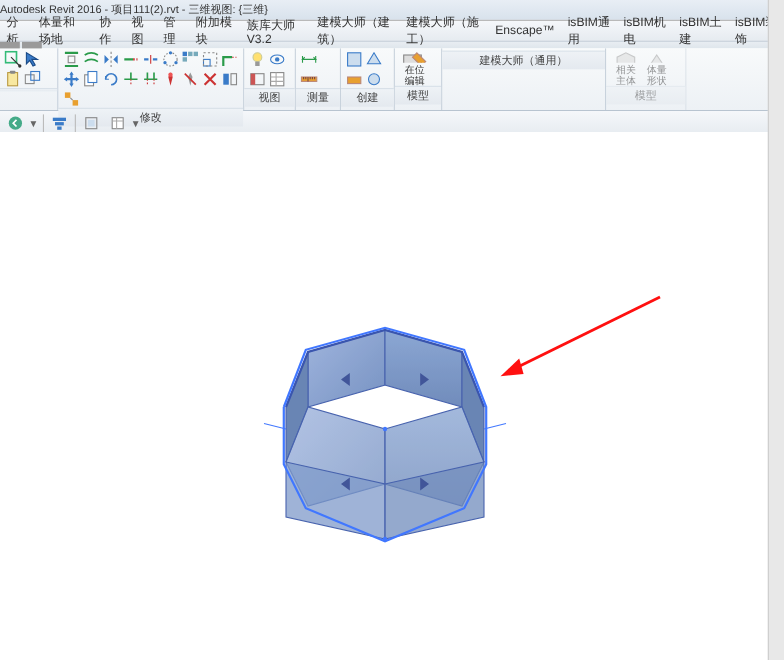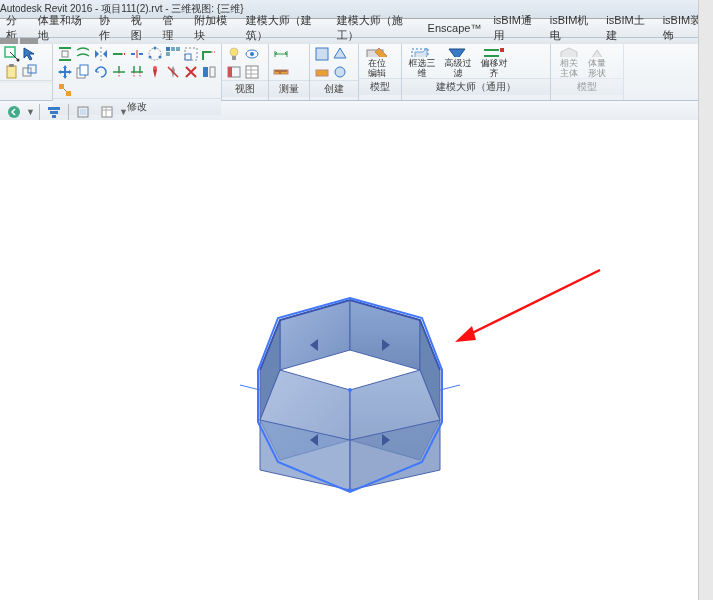--- a/index.html
+++ b/index.html
@@ -30,20 +30,21 @@
   <span>Autodesk Revit 2016 -     项目111(2).rvt - 三维视图: {三维}</span>
 </div>
 
 <div class="menubar">
   <span>分析</span>
   <span>体量和场地</span>
   <span>协作</span>
   <span>视图</span>
   <span>管理</span>
   <span>附加模块</span>
+  <span>族库大师V3.2</span>
   <span>建模大师（建筑）</span>
   <span>建模大师（施工）</span>
   <span>Enscape™</span>
   <span>isBIM通用</span>
   <span>isBIM机电</span>
   <span>isBIM土建</span>
   <span>isBIM装饰</span>
 </div>
 
 <div style="height:6px;background:linear-gradient(#e8edf2,#dfe6ec);display:flex">
@@ -285,42 +286,20 @@
       <svg width="24" height="20">
           <rect x="2" y="4" width="16" height="12" fill="#ddd" stroke="#888"></rect>
           <path d="M14 2 L22 10 L18 14 L10 6 Z" fill="#e8a030" stroke="#b87"></path>
         </svg>
       <span class="lbl"><span>在位</span><br><span>编辑</span></span>
     </div>
     <div class="ribbon-label">模型</div>
   </div>
 
   <div class="ribbon-group" style="width:140px">
-    <div class="rg-icons" style="gap:8px;padding:0 2px">
-      <div class="ico-lg">
-        <svg width="26" height="20">
-            <rect x="3" y="3" width="16" height="12" fill="none" stroke="#3a7bc8" stroke-dasharray="2"></rect>
-            <path d="M6 6 L14 6 L18 2 L18 10 L14 14 L6 14 Z" fill="#cde" stroke="#3a7bc8" opacity="0.7"></path>
-          </svg>
-        <span class="lbl">框选三维</span>
-      </div>
-      <div class="ico-lg">
-        <svg width="26" height="20">
-            <path d="M4 3 H20 L14 11 V18 L10 16 V11 Z" fill="#3a7bc8" stroke="#1a4b88"></path>
-          </svg>
-        <span class="lbl">高级过滤</span>
-      </div>
-      <div class="ico-lg">
-        <svg width="26" height="20">
-            <path d="M3 4 H18 M3 10 H18 M3 16 H18" stroke="#2a9b4a" stroke-width="2"></path>
-            <rect x="19" y="2" width="4" height="4" fill="#c33"></rect>
-          </svg>
-        <span class="lbl">偏移对齐</span>
-      </div>
-    </div>
     <div class="ribbon-label">建模大师（通用）</div>
   </div>
 
   <div class="ribbon-group" style="width:64px;opacity:0.5">
     <div class="rg-icons" style="gap:0">
       <div class="ico-lg">
         <svg width="24" height="20">
             <path d="M4 16 L4 6 L12 2 L20 6 L20 16 Z" fill="#d8d8d8" stroke="#999"></path>
           </svg>
         <span class="lbl"><span>相关</span><br><span>主体</span></span>

